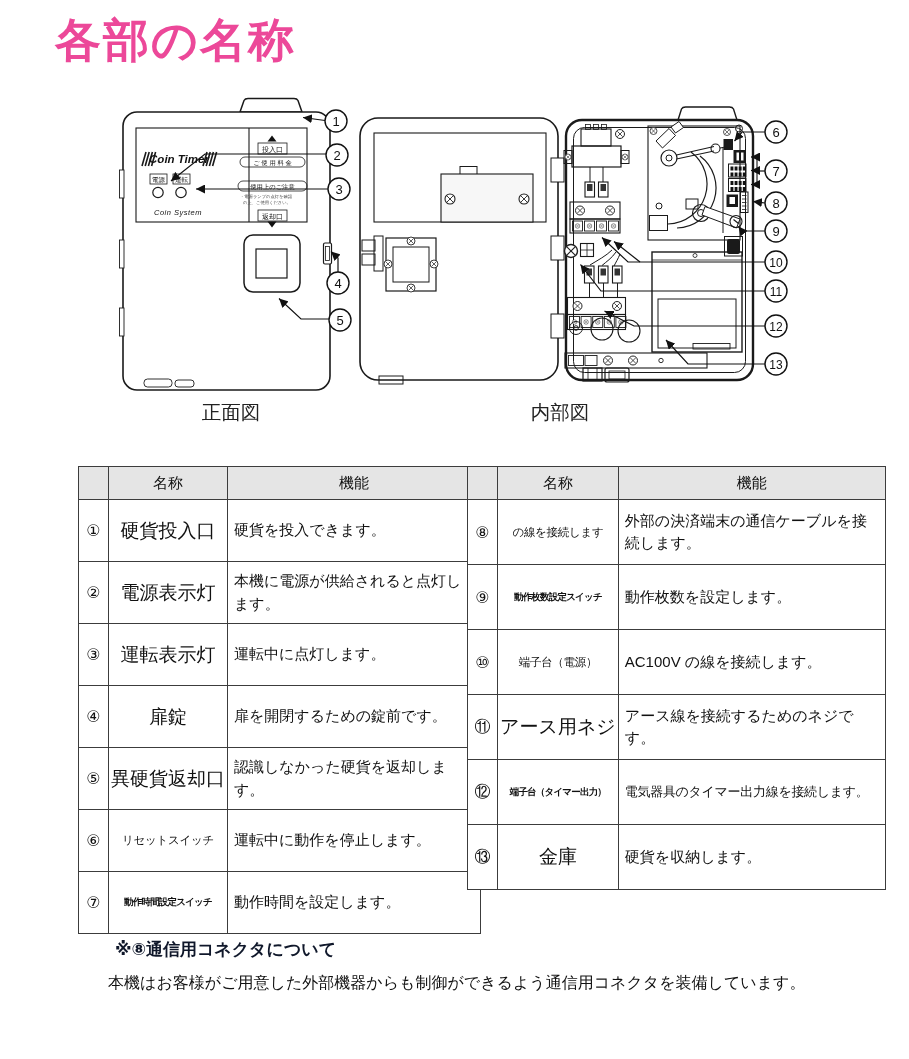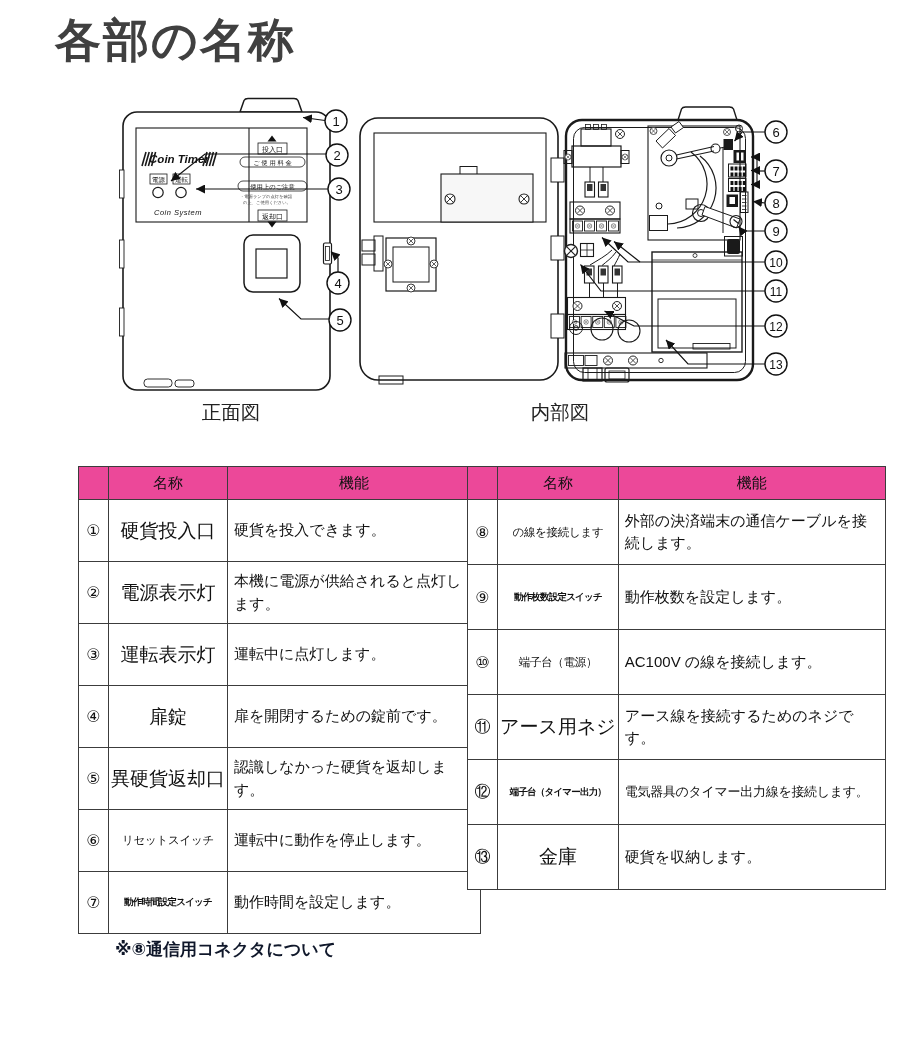--- a/index.html
+++ b/index.html
@@ -2,32 +2,32 @@
 <html><head>
 <meta charset="utf-8">
 <style>
   html,body{margin:0;padding:0;}
   body{
     width:909px;height:1059px;position:relative;background:#ffffff;color:#111;
     font-family:"Liberation Sans","DejaVu Sans",sans-serif;overflow:hidden;
   }
   #page-title{
     position:absolute;left:55px;top:10px;margin:0;
-    font-size:46px;font-weight:900;letter-spacing:2px;color:#404040;
+    font-size:46px;font-weight:900;letter-spacing:2px;color:#ec4899;
   }
   svg{font-family:"Liberation Sans","DejaVu Sans",sans-serif;}
   #diagram{position:absolute;left:0;top:90px;}
 
   table{
     position:absolute;border-collapse:collapse;table-layout:fixed;background:#fff;
   }
   #tbl-left{left:78px;top:466px;}
   #tbl-right{left:467px;top:466px;}
   th,td{border:1px solid #3c3c3c;overflow:hidden;}
-  th{font-weight:400;font-size:15px;height:30px;background:#ec4899;}
+  th{font-weight:400;font-size:15px;height:30px;background:#e5e5e5;}
   #tbl-left td{height:57px;}
   #tbl-right td{height:60px;}
   .c-no{text-align:center;font-size:16px;}
   .c-name{text-align:center;font-size:19px;padding:0 2px;white-space:nowrap;}
   .c-name.nm-s{font-size:11.5px;letter-spacing:-0.3px;}
   .c-name.nm-xs{font-size:9.5px;letter-spacing:-0.8px;font-weight:bold;}
   .c-func{text-align:left;font-size:15px;padding:2px 6px;line-height:1.5;}
   .c-func.fn-s{font-size:13px;letter-spacing:-0.3px;margin-left:42px;}
 
   #note{position:absolute;left:108px;top:938px;width:720px;}
@@ -481,14 +481,15 @@
         <td class="c-no">⑬</td>
         <td class="c-name">金庫</td>
         <td class="c-func">硬貨を収納します。</td>
       </tr>
     </tbody>
   </table>
 
 <div id="note">
   <div id="note-heading">※⑧通信用コネクタについて</div>
   <div>
+    <div class="note-line">本機はお客様がご用意した外部機器からも制御ができるよう通信用コネクタを装備しています。</div>
   </div>
 </div>
 
 </body></html>

